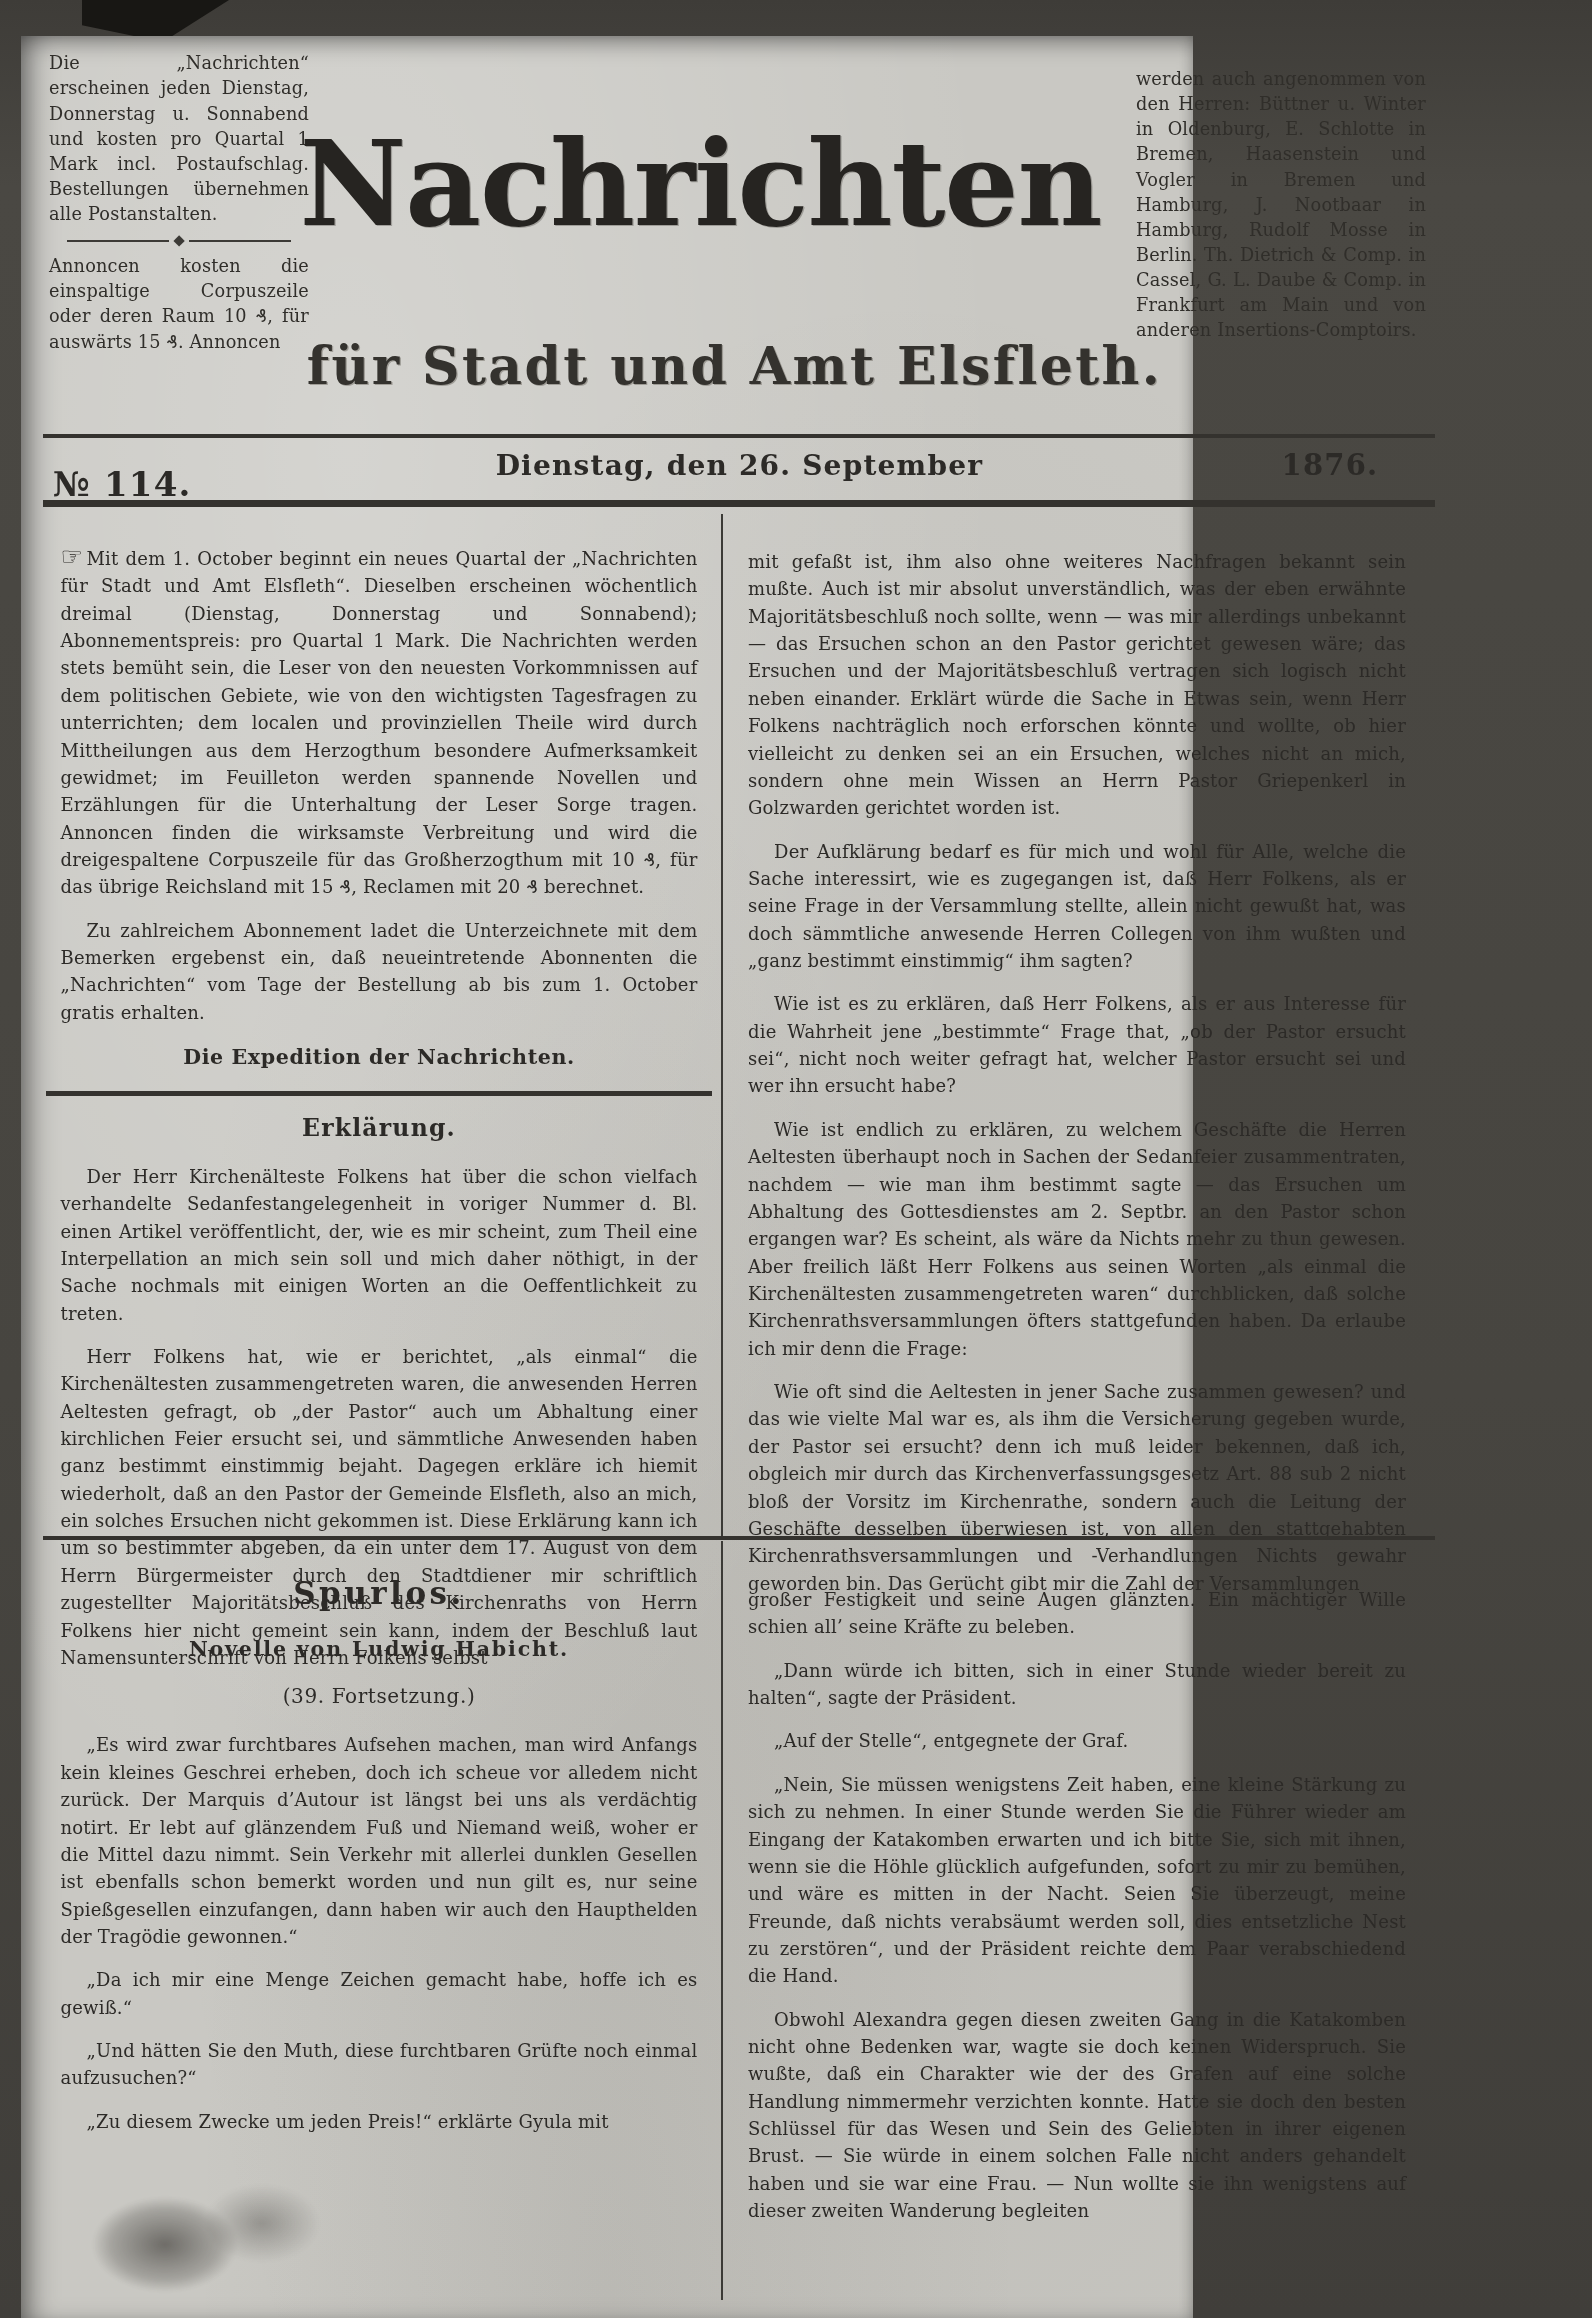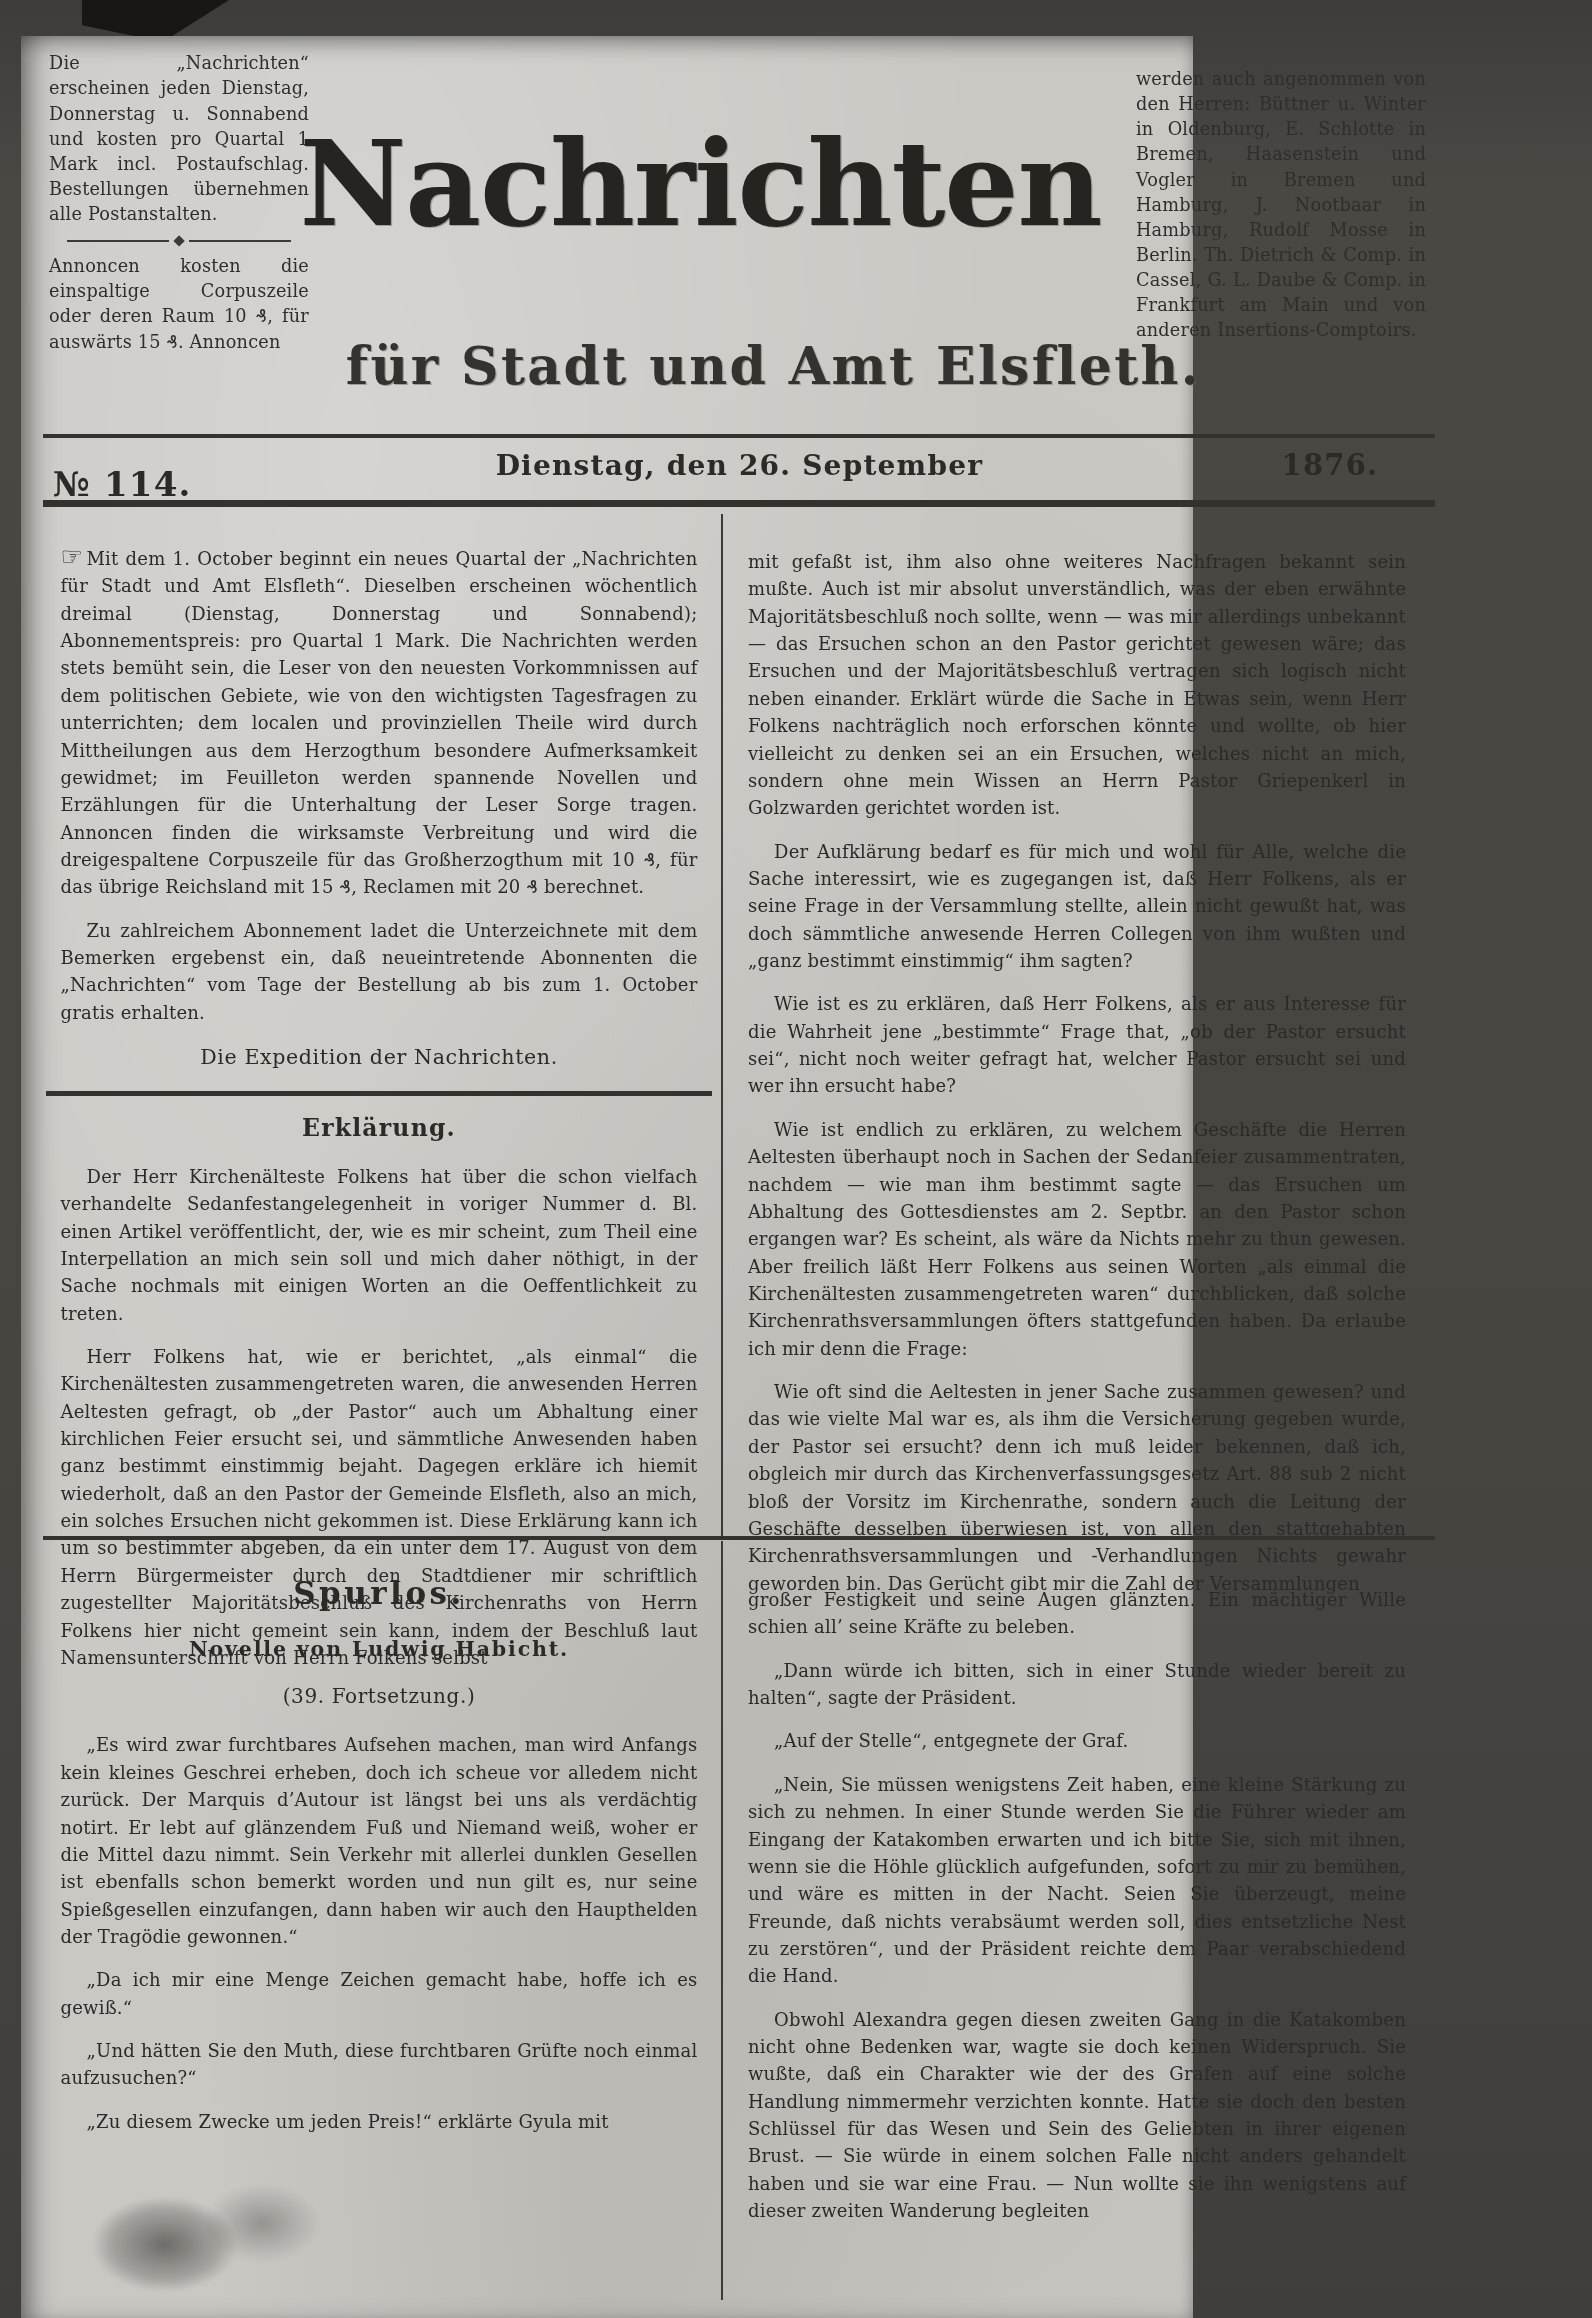--- a/index.html
+++ b/index.html
@@ -40,21 +40,20 @@
     position:absolute;left:252px;top:31px;width:855px;height:235px;
     font-size:117px;font-weight:bold;text-align:center;line-height:235px;
     letter-spacing:-1.2px;color:#262421;
     text-shadow:1.2px 1.2px 0 rgba(70,66,60,.35);
     white-space:nowrap;
   }
   .masthead-subtitle{
     position:absolute;left:0;top:299px;width:1427px;text-align:center;
     font-size:52px;font-weight:bold;letter-spacing:2.4px;color:#34322e;
     text-shadow:1.2px 1.2px 0 rgba(110,106,98,.5);
-    padding-left:39px;
   }
   .rule{position:absolute;left:22.4px;width:1392px;background:#34322e;}
   .rule-top{top:398px;height:4.1px;}
   .rule-mid-thick{top:464px;height:6.5px;}
   .rule-feuilleton{top:1500px;height:4.1px;}
   .dateline{position:absolute;left:22.4px;top:407px;width:1392px;height:49px;font-weight:bold;}
   .dateline .issue{position:absolute;left:9.4px;top:21px;font-size:34px;letter-spacing:1.2px;}
   .dateline .date{position:absolute;left:0;width:100%;text-align:center;top:5.9px;font-size:28px;letter-spacing:1.2px;}
   .dateline .year{position:absolute;right:57px;top:4.7px;font-size:29px;letter-spacing:1.2px;}
   .col-divider{position:absolute;left:700px;width:1.8px;background:#3b3a36;}
@@ -63,21 +62,21 @@
   .col{position:absolute;text-align:justify;font-size:18px;line-height:1.52;
     letter-spacing:0.2px;color:#2c2a27;}
   .col p{margin:16px;text-indent:26px;}
   .col p.cont{text-indent:0;}
   .col-left-upper{left:23.5px;top:492px;width:669px;}
   .col-right-upper{left:711px;top:496px;width:690px;}
   .col-left-feuil{left:23.5px;top:1529px;width:669px;}
   .col-right-feuil{left:711px;top:1534px;width:690px;}
   .manicule{font-family:"DejaVu Sans",sans-serif;font-size:25px;line-height:1;
     letter-spacing:0;padding-right:3.5px;}
-  .signature{text-align:center;text-indent:0 !important;font-weight:normal;font-size:20.6px;
+  .signature{text-align:center;text-indent:0 !important;font-weight:bold;font-size:20.6px;
     margin:13px 0 5.9px 0 !important;letter-spacing:0.6px;}
   .section-rule{height:4.7px;background:#34322e;margin:17.7px 1.2px 15.3px 1.2px;}
   .article-heading{text-align:center;font-weight:bold;font-size:23.5px;letter-spacing:1.2px;
     margin:0 0 13px 0;}
   .feuil-title{text-align:center;font-weight:bold;font-size:31px;letter-spacing:3.5px;margin:4.7px 0 17.7px 0;}
   .feuil-subtitle{text-align:center;font-size:20.6px;font-weight:bold;letter-spacing:1.8px;margin:0 0 15.3px 0;}
   .feuil-part{text-align:center;font-size:20px;margin:12px 0 20px 0;letter-spacing:0.6px;}
   .ink-smudge{position:absolute;left:47px;top:2131px;width:277px;height:141px;
     background:
      radial-gradient(closest-side at 35% 55%, rgba(35,32,28,.55), rgba(35,32,28,.22) 55%, transparent 75%),

